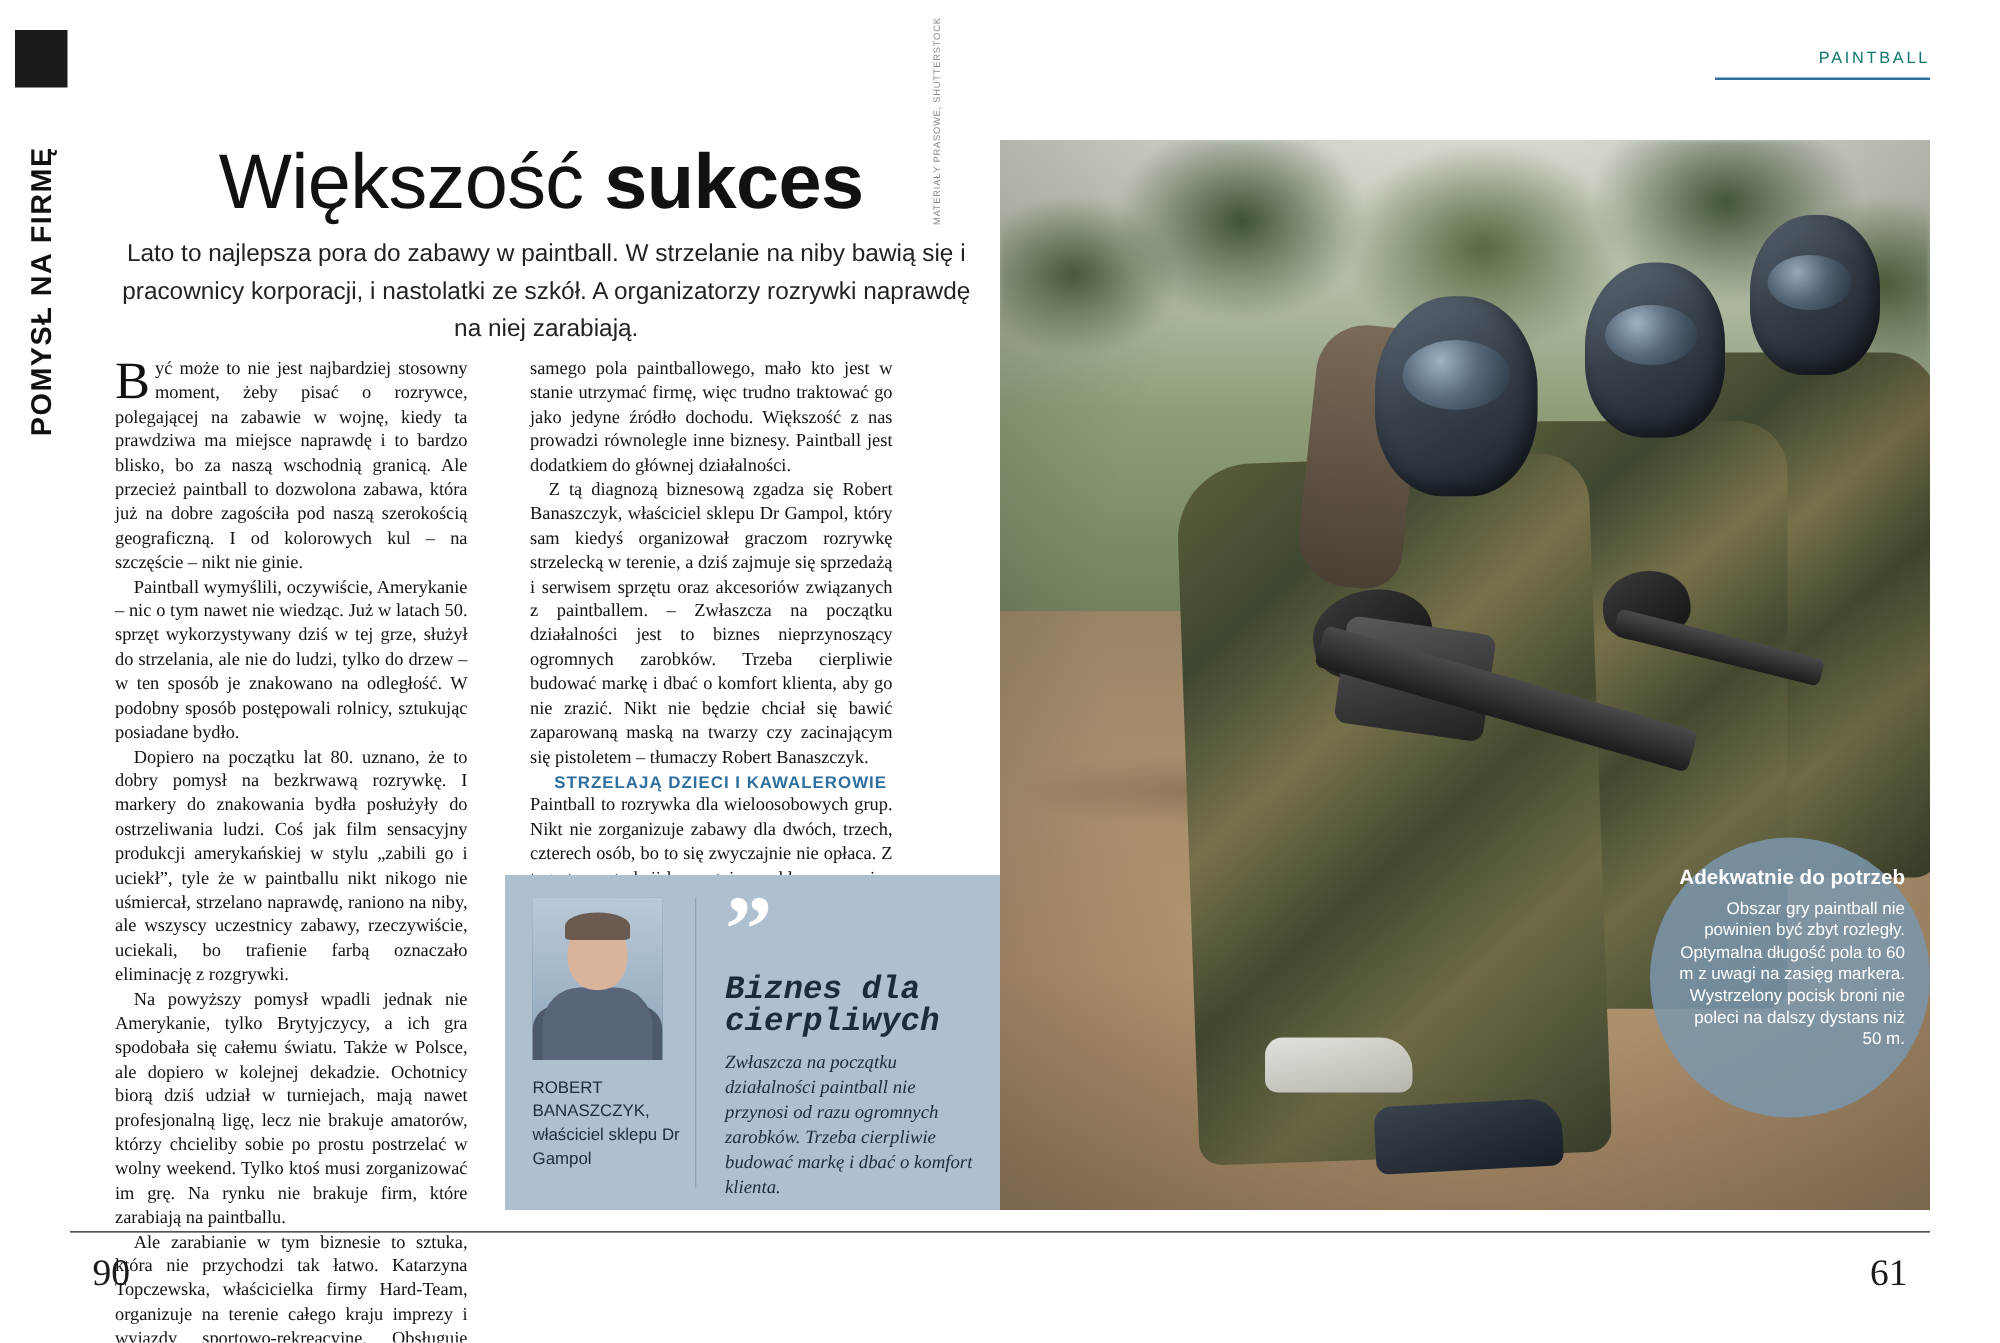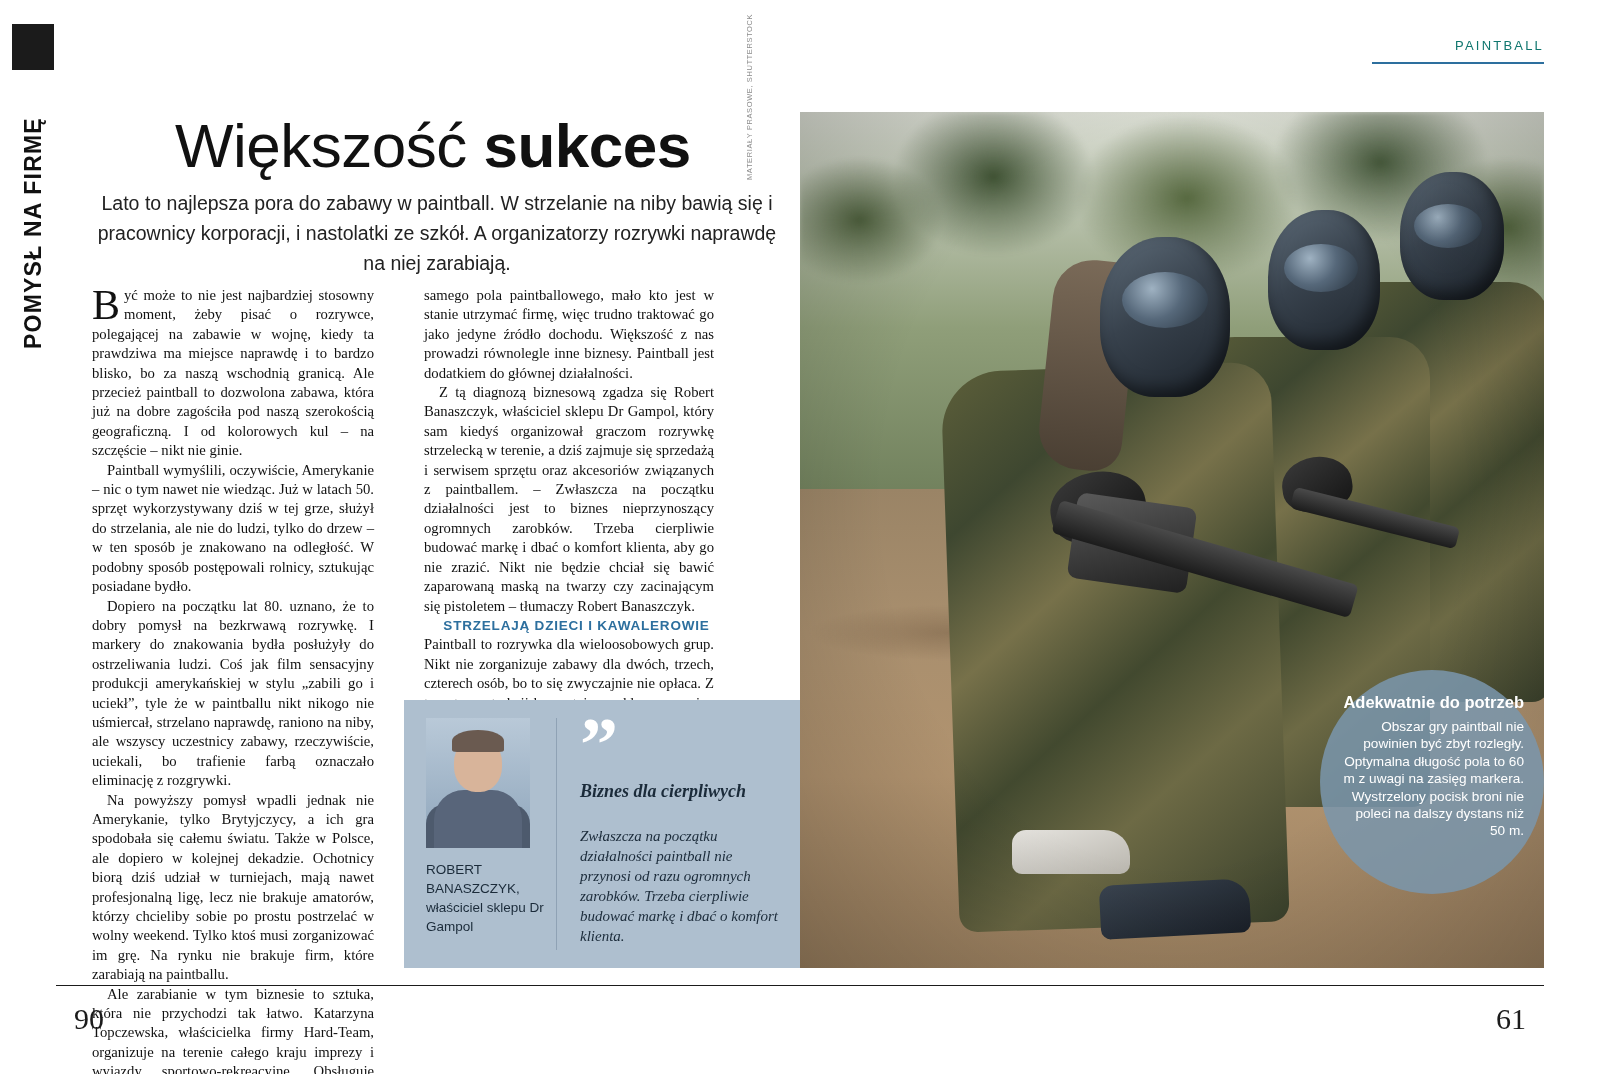--- a/index.html
+++ b/index.html
@@ -148,26 +148,26 @@
     position: absolute; left: 152px; top: 18px; width: 1px; height: 232px;
     background: #8fa2b5;
   }
   .qb-quotemark {
     position: absolute; left: 176px; top: 14px;
     font-family: "Liberation Serif", serif;
     font-size: 76px; line-height: 60px; color: #ffffff; font-weight: bold;
   }
   .qb-title {
     position: absolute; left: 176px; top: 78px; width: 200px;
-    font-family: Liberation Serif, serif;
-    font-style: italic; font-weight: bold; font-size: 18px; line-height: 26px;
+    font-family: Liberation Mono, monospace;
+    font-style: italic; font-weight: bold; font-size: 26px; line-height: 26px;
     color: #1b2b3a;
   }
   .qb-text {
-    position: absolute; left: 176px; top: 126px; width: 198px;
+    position: absolute; left: 176px; top: 140px; width: 198px;
     font-family: "Liberation Serif", serif;
     font-style: italic; font-size: 15px; line-height: 20px; color: #1b2b3a;
   }
 
   
   .photo {
     position: absolute; left: 800px; top: 112px; width: 744px; height: 856px;
     overflow: hidden;
     background: #8a8070;
   }

